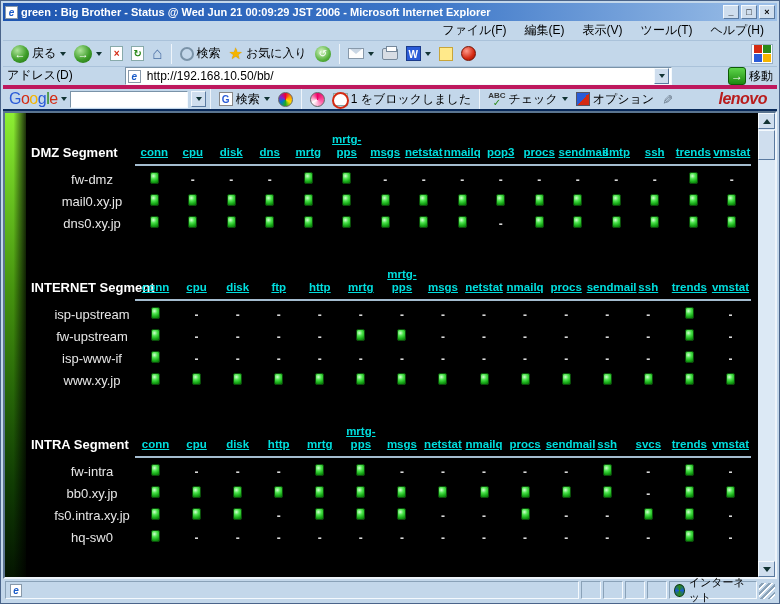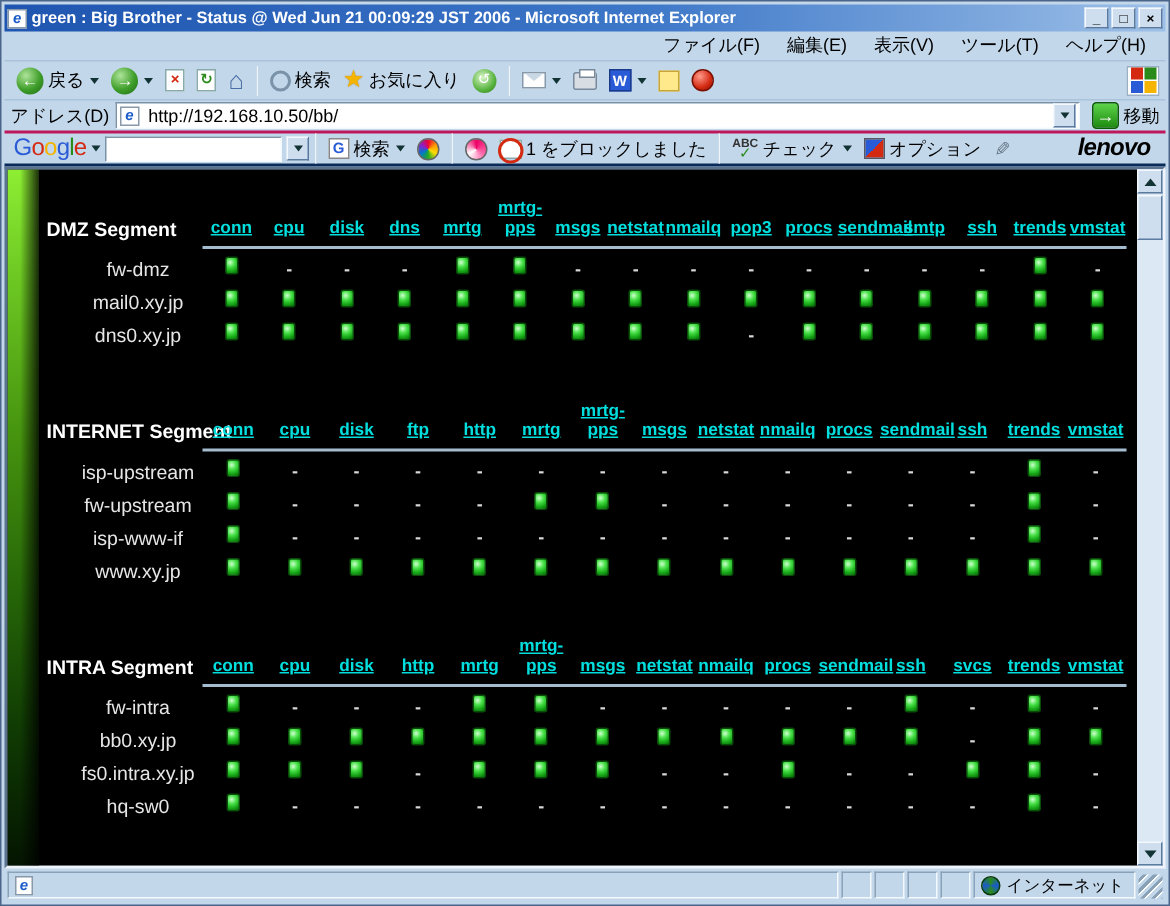--- a/index.html
+++ b/index.html
@@ -25,39 +25,39 @@
   .mail{width:16px;height:11px;background:#fdfdfd;border:1px solid #8899aa;position:relative;}
   .mail::after{content:"";position:absolute;left:1px;top:0;border-left:6px solid transparent;border-right:6px solid transparent;border-top:5px solid #c9d6e4;}
   .printer{width:16px;height:12px;background:#d8dde4;border:1px solid #77899b;border-radius:2px;position:relative;}
   .printer::before{content:"";position:absolute;left:3px;top:-3px;width:9px;height:4px;background:#fff;border:1px solid #77899b;}
   .word{width:15px;height:15px;background:#2a5bd7;color:#fff;font-weight:bold;font-size:10px;line-height:15px;text-align:center;border:1px solid #1a3a8a;}
   .note{width:14px;height:14px;background:#ffe98a;border:1px solid #c8a53a;}
   .redapp{width:15px;height:15px;border-radius:50%;background:radial-gradient(circle at 35% 30%,#ff9a8a,#d42a12 60%,#8a1205);border:1px solid #7a1000;}
   .winflag{width:22px;height:20px;background:#fff;border:1px solid #9ab0c6;margin-left:auto;display:grid;grid-template-columns:8px 8px;grid-template-rows:8px 8px;gap:1px;padding:1px;align-content:center;justify-content:center;}
   .winflag i{display:block;}
   
-  .addrbar{height:22px;display:flex;align-items:center;padding:0 4px;border-bottom:2px solid #be185d;flex:0 0 auto;font-size:12px;}
+  .addrbar{height:22px;display:flex;padding:0 4px;border-bottom:4px solid #be185d;flex:0 0 auto;font-size:12px;gap:48px;}
   .addr-field{flex:1;height:18px;background:#fff;border:1px solid;border-color:#7a93a8 #f4f9fd #f4f9fd #7a93a8;display:flex;align-items:center;margin:0 4px;padding:0 2px;}
   .addr-field .url{flex:1;font-size:12px;color:#000;border:0;outline:0;padding:0 3px;font-family:"Liberation Sans",sans-serif;background:transparent;}
   .combo-drop{width:15px;height:16px;background:#cfdeee;border:1px solid;border-color:#f4f9fd #5a7aa0 #5a7aa0 #f4f9fd;display:flex;align-items:center;justify-content:center;}
   .go-btn{display:flex;align-items:center;gap:3px;margin-left:4px;}
   .go-ico{width:18px;height:18px;background:linear-gradient(180deg,#5dd44a,#1d8a10);border:1px solid #0d5a06;border-radius:3px;color:#fff;font-weight:bold;font-size:12px;line-height:17px;text-align:center;}
   
   .googlebar{height:22px;display:flex;align-items:center;padding:0 4px;flex:0 0 auto;font-size:12px;border-bottom:2px solid #0a2a5a;}
   .glogo{font-weight:normal;font-size:16px;letter-spacing:-.5px;padding:0 2px;}
   .ginput{width:118px;height:17px;background:#fff;border:1px solid;border-color:#7a93a8 #f4f9fd #f4f9fd #7a93a8;}
   .gbox{width:14px;height:14px;border:1px solid #888;background:#fff;color:#2a5bd7;font-weight:bold;font-size:10px;line-height:13px;text-align:center;}
   .swirl{width:15px;height:15px;border-radius:50%;background:conic-gradient(#e03,#f90,#fd0,#2a2,#07c,#82c,#e03);border:1px solid #666;}
   .blocked{width:15px;height:13px;background:#fff;border:1px solid #8aa;position:relative;}
   .blocked::after{content:"";position:absolute;left:-2px;top:-2px;width:13px;height:13px;border:2px solid #d42a12;border-radius:50%;}
   .abc{font-size:8px;font-weight:bold;color:#333;line-height:7px;text-align:center;}
   .abc b{color:#2a8a1a;font-size:10px;}
   .opt{width:14px;height:14px;background:linear-gradient(135deg,#2a5bd7 50%,#d42a12 50%);border:1px solid #556;}
   .pen{color:#6a7a8a;font-size:13px;transform:rotate(90deg);display:inline-block;}
-  .lenovo{margin-left:auto;font-weight:bold;font-style:italic;font-size:16px;color:#000000;letter-spacing:-.5px;padding-right:6px;}
+  .lenovo{margin-left:auto;font-weight:bold;font-style:italic;font-size:16px;color:#b91c1c;letter-spacing:-.5px;padding-right:6px;}
   
   .viewport{flex:1;display:flex;border:2px solid;border-color:#5a7490 #eef4fa #eef4fa #5a7490;min-height:0;}
   .bbpage{flex:1;background:#000;position:relative;overflow:hidden;}
   .bbpage::before{content:"";position:absolute;left:0;top:0;width:21px;height:100%;
     background:linear-gradient(90deg,rgba(0,0,0,0) 40%,rgba(0,0,0,.8) 100%),
                linear-gradient(180deg,#8dee33 0%,#6cc722 16%,#46940f 38%,#276708 60%,#103c03 80%,#041501 100%);}
   .bbinner{position:relative;padding:20px 0 0 14px;}
   table.seg{border-collapse:collapse;table-layout:fixed;width:724px;margin-left:8px;}
   table.seg + table.seg{margin-top:34px;}
   .seg td{padding:0;text-align:center;vertical-align:bottom;}
@@ -75,21 +75,21 @@
   .sbtn{height:16px;background:#cfdeee;border:1px solid;border-color:#f4f9fd #5a7aa0 #5a7aa0 #f4f9fd;display:flex;align-items:center;justify-content:center;}
   .tri-up{width:0;height:0;border-left:4px solid transparent;border-right:4px solid transparent;border-bottom:5px solid #133;}
   .tri-dn{width:0;height:0;border-left:4px solid transparent;border-right:4px solid transparent;border-top:5px solid #133;}
   .sthumb{height:30px;margin-top:1px;background:#cfdeee;border:1px solid;border-color:#f4f9fd #5a7aa0 #5a7aa0 #f4f9fd;}
   .strack{flex:1;}
   
   .statusbar{height:22px;display:flex;align-items:center;gap:2px;padding:2px 2px 2px 2px;flex:0 0 auto;}
   .pane{height:18px;border:1px solid;border-color:#8aa2b8 #f4f9fd #f4f9fd #8aa2b8;display:flex;align-items:center;padding:0 4px;font-size:11px;color:#000;}
   .pane.main{flex:1;}
   .pane.mini{width:20px;}
-  .pane.zone{width:108px;gap:4px;}
+  .pane.zone{width:88px;gap:4px;}
   .globe{width:13px;height:13px;border-radius:50%;background:conic-gradient(#2a8a1a,#1a5acc,#2a8a1a,#1a5acc,#2a8a1a);border:1px solid #0a3a0a;}
   .grip{width:16px;height:16px;align-self:flex-end;background:repeating-linear-gradient(135deg,transparent 0 2px,#8aa2b8 2px 4px,#fff 4px 5px);}
 </style>
 </head>
 <body>
 
 <div class="win">
 
   <div class="titlebar">
     <div class="ie-icon">e</div>

